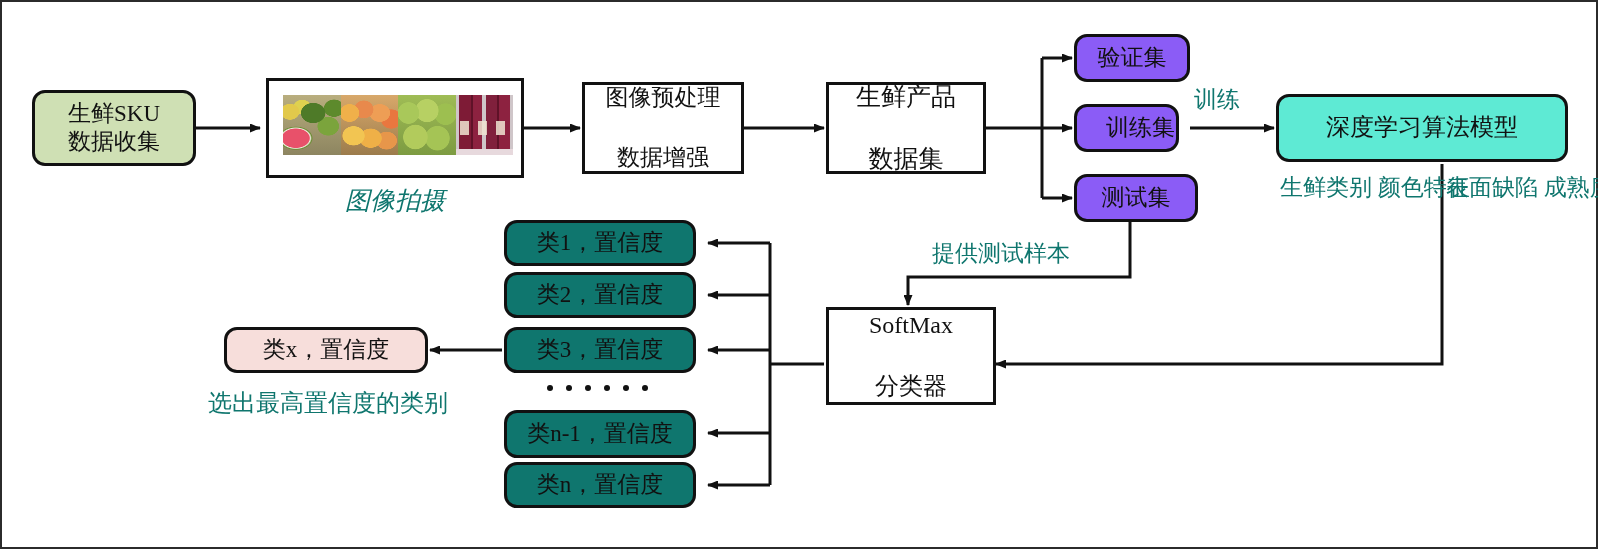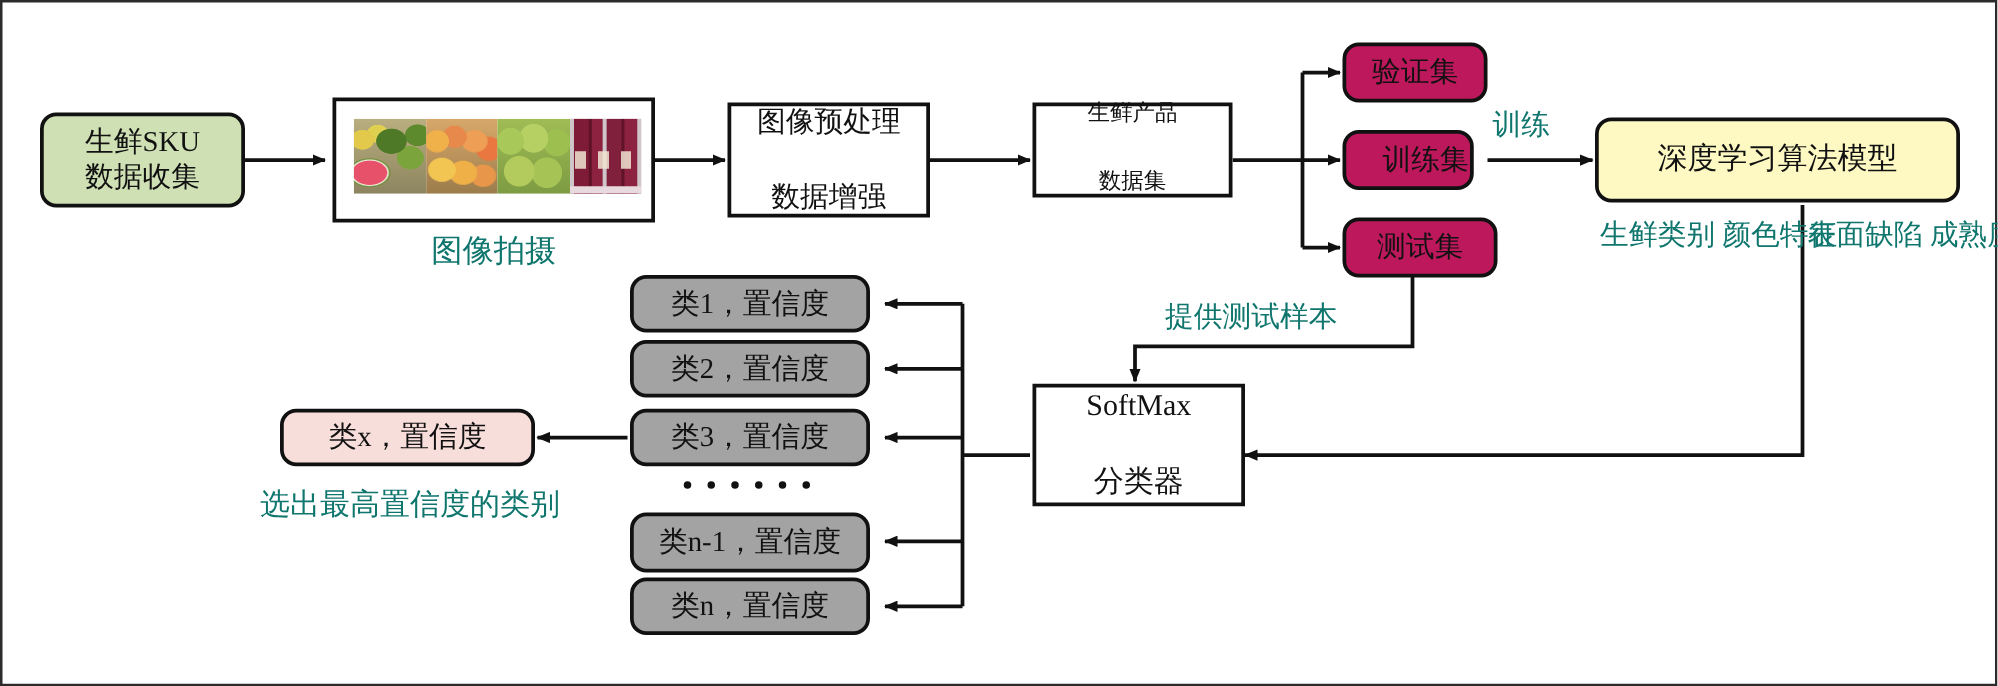--- a/index.html
+++ b/index.html
@@ -17,23 +17,23 @@
     display:flex;flex-direction:column;align-items:center;justify-content:center;
     text-align:center;color:#111;line-height:1.22;
   }
   .rect{
     border:3px solid #111;background:#fff;gap:32px;
   }
   .round{
     border:3px solid #111;border-radius:13px;
   }
   .green{background:#cfe0b4;}
-  .blue{background:#be185d;}
-  .mint{background:#a3a3a3;align-items:center;}
-  .peach{background:#fef9c3;}
+  .blue{background:#8b5cf6;}
+  .mint{background:#0f766e;align-items:center;}
+  .peach{background:#5eead4;}
   .pink{background:#f7dedb;}
   .node .ln{display:block;white-space:nowrap;}
   .cap{
     position:absolute;color:#0f766e;white-space:nowrap;text-align:center;
   }
   .photo{
     position:absolute;display:flex;overflow:hidden;
   }
   .ph{flex:1 1 0;height:100%;position:relative;overflow:hidden;}
   
@@ -144,28 +144,28 @@
   </div>
 
   <div class="node rect" style="left:264px;top:76px;width:258px;height:100px;padding:10px;">
     <div class="photo" style="left:14px;top:14px;width:230px;height:60px;">
       <div class="ph ph1"></div>
       <div class="ph ph2"></div>
       <div class="ph ph3"></div>
       <div class="ph ph4"></div>
     </div>
   </div>
-  <div class="cap" style="left:264px;top:182px;width:258px;font-size:25px;">图像拍摄</div>
+  <div class="cap" style="left:264px;top:182px;width:258px;font-size:25px;font-style:italic;">图像拍摄</div>
 
   <div class="node rect" style="left:580px;top:80px;width:162px;height:92px;font-size:23px;">
     <span class="ln">图像预处理</span>
     <span class="ln">数据增强</span>
   </div>
 
-  <div class="node rect" style="left:824px;top:80px;width:160px;height:76px;font-size:18px;font-family:Liberation Mono, monospace;">
+  <div class="node rect" style="left:824px;top:80px;width:160px;height:92px;font-size:25px;">
     <span class="ln">生鲜产品</span>
     <span class="ln">数据集</span>
   </div>
 
   <div class="node round blue" style="left:1072px;top:32px;width:116px;height:48px;font-size:23px;">
     <span class="ln">验证集</span>
   </div>
   <div class="node round blue" style="left:1072px;top:102px;width:105px;height:48px;font-size:23px;padding-left:28px;">
     <span class="ln">训练集</span>
   </div>

